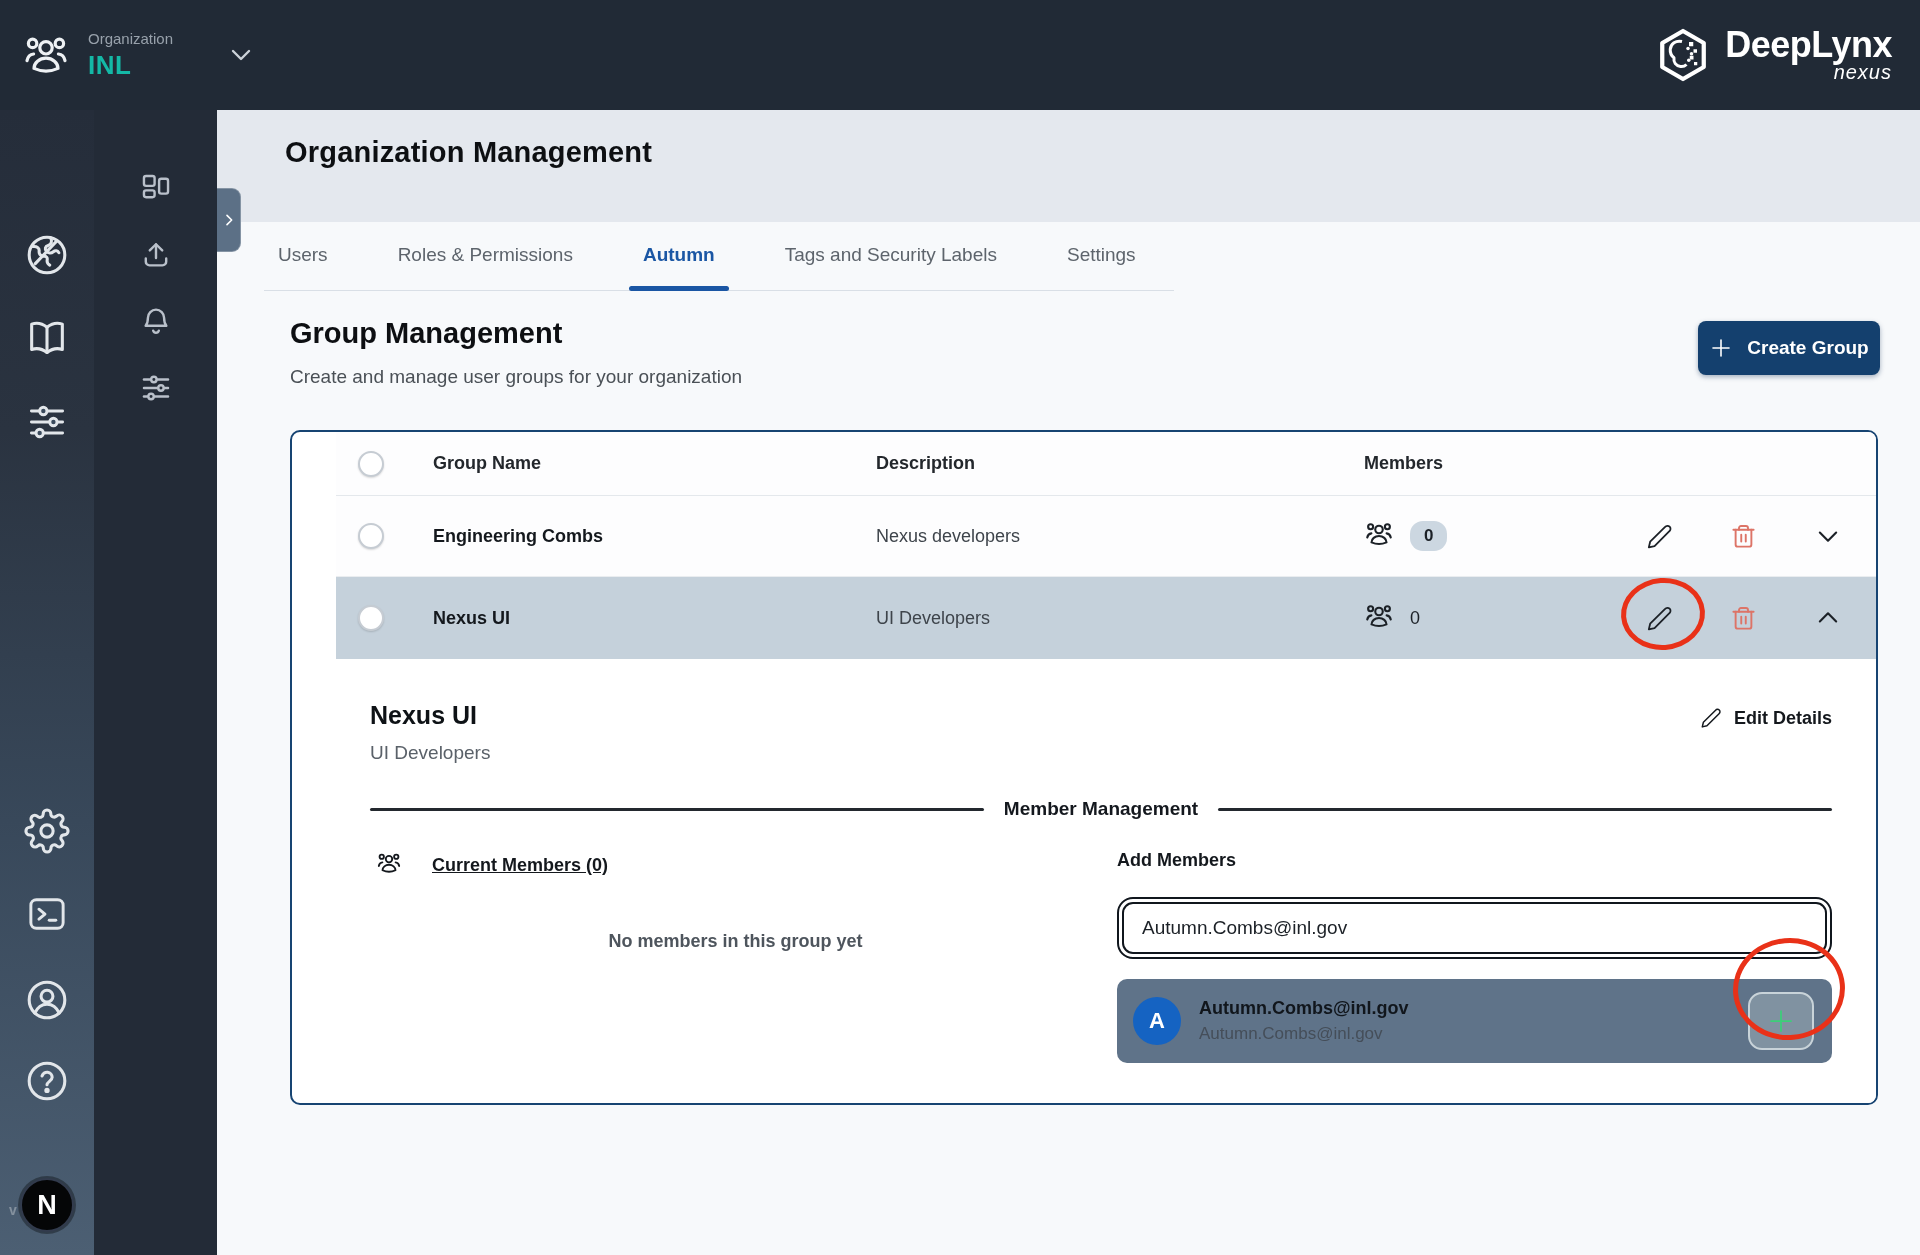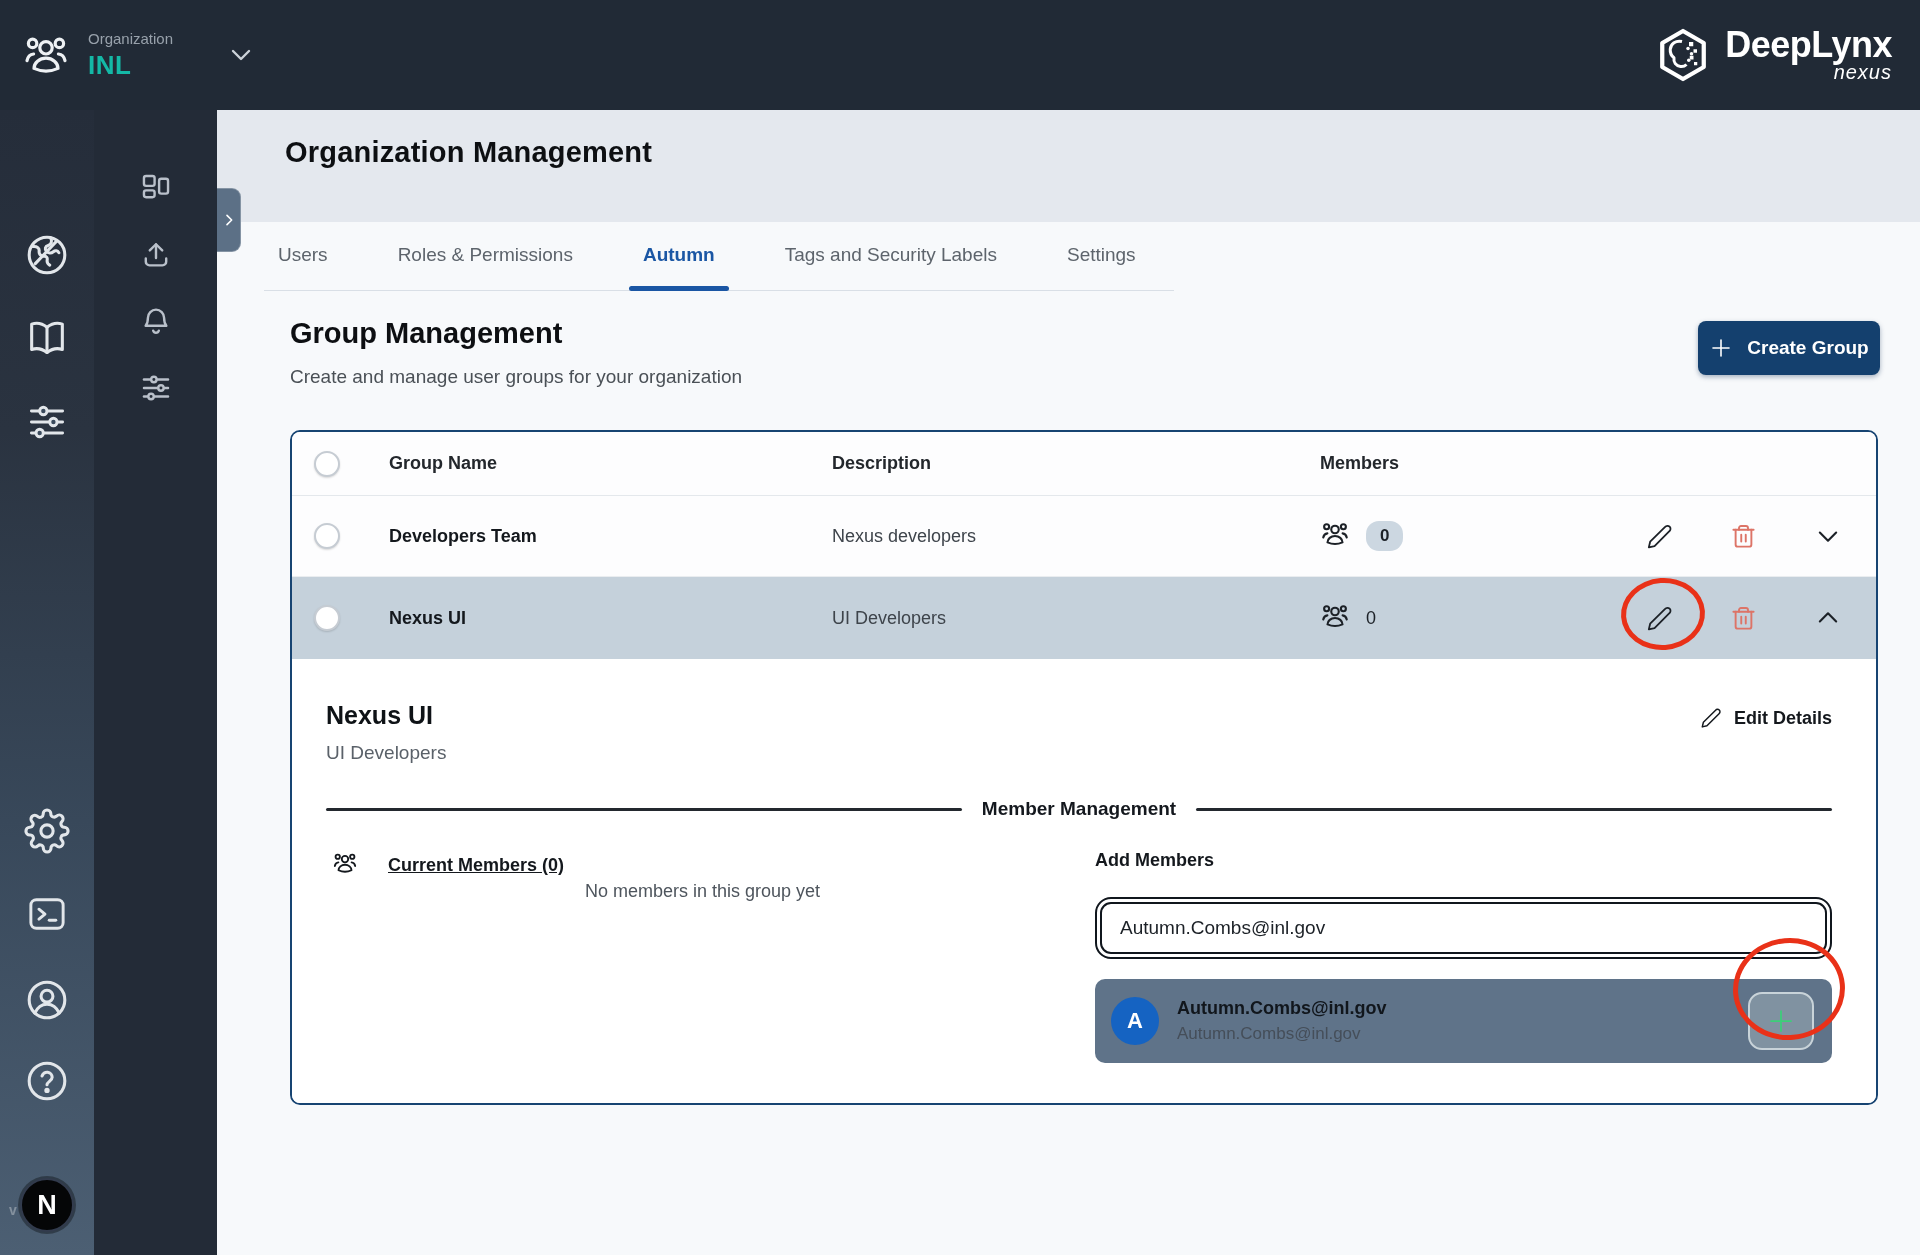--- a/index.html
+++ b/index.html
@@ -60,21 +60,21 @@
     margin:26px 40px 0 73px; }
   .page-head h2 { font-size:29px; font-weight:800; color:#0d0f12; }
   .page-sub { font-size:19px; color:#4a5056; margin-top:16px; }
   .create-btn { margin-top:4px; width:182px; height:54px; background:#14406e; color:#fff;
     border:none; border-radius:8px; font-size:19px; font-weight:bold; display:flex;
     align-items:center; justify-content:center; gap:14px; cursor:pointer;
     box-shadow:0 2px 5px rgba(10,40,80,.35); font-family:inherit; }
 
   
   .card { margin:42px 0 0 73px; width:1588px; border:2px solid #174472; border-radius:10px;
-    background:#fff; overflow:hidden; }
+    background:#fff; overflow:hidden;padding-left:44px; }
   .tgrid { display:grid; grid-template-columns:70px 470px 464px 240px 1fr; align-items:center; }
   .thead { height:64px; border-bottom:1px solid #e4e8ec; font-size:18px; font-weight:bold;
     color:#23272c; background:#fdfdfe; }
   .cell-check { display:flex; justify-content:center; }
   .checkbox { width:26px; height:26px; border-radius:50%; border:2px solid #c6ccd3;
     background:#fff; box-shadow:0 1px 2px rgba(0,0,0,.15); cursor:pointer; }
   .cell-name { padding-left:27px; }
   .trow { height:81px; border-bottom:1px solid #eaedf0; background:#fdfdfe; cursor:pointer; }
   .trow .name { font-size:18px; font-weight:bold; color:#14181d; }
   .trow .desc { font-size:18px; color:#3e444b; }
@@ -95,21 +95,21 @@
   .panel-title { font-size:25px; font-weight:800; color:#0e1216; }
   .panel-sub { font-size:19px; color:#5a6169; margin-top:12px; }
   .edit-details { display:flex; align-items:flex-end; gap:12px; cursor:pointer;
     color:#14181d; font-size:18px; font-weight:bold; margin-top:6px; }
   .mm-divider { margin-top:34px; display:flex; align-items:center; gap:20px;font-weight:bold; }
   .mm-divider .line { flex:1; height:3px; background:#23282e; border-radius:2px; }
   .mm-divider .lbl { font-size:19px; color:#14181e; }
   .mm-grid { display:grid; grid-template-columns:1fr 1fr; margin-top:30px; }
   .cm-head { display:flex; align-items:center; gap:30px; font-size:18px; font-weight:bold;
     color:#14181d; padding-left:6px;text-decoration:underline; }
-  .empty-text { text-align:center; font-size:18px; color:#4e555d; }
+  .empty-text { text-align:center; margin-top:50px; font-size:18px; color:#4e555d;font-weight:bold; }
   .col-right { padding-left:16px; }
   .am-title { font-size:18px; font-weight:bold; color:#14181d; }
   .input-outer { margin-top:26px; border:2px solid #10161d; border-radius:16px; padding:3px;
     background:#fff; }
   .input-inner { border:2px solid #10161d; border-radius:11px; height:52px; display:flex;
     align-items:center; background:#fff; overflow:hidden; }
   .input-inner input { border:none; outline:none; width:100%; height:100%; padding:0 18px;
     font-size:19px; color:#1c2127; font-family:inherit; background:transparent; }
   .suggestion { margin-top:20px; height:84px; border-radius:10px; background:#5f7389;
     display:flex; align-items:center; padding:0 18px 0 16px; cursor:pointer; }
@@ -310,21 +310,21 @@
         <div class="cell-name">Group Name</div>
         <div>Description</div>
         <div style="padding-left:24px">Members</div>
         <div></div>
       </div>
 
       <div class="tgrid trow">
         <div class="cell-check">
             <span class="checkbox"></span>
           </div>
-        <div class="cell-name name">Developers Team</div>
+        <div class="cell-name name">Engineering Combs</div>
         <div class="desc">Nexus developers</div>
         <div class="cell-members">
           <span>
             <svg viewBox="0 0 24 24" width="30" height="30" fill="none" stroke="currentColor" stroke-width="1.7" stroke-linecap="round" stroke-linejoin="round">
               <circle cx="12" cy="8.4" r="3"></circle>
                 <circle cx="5.3" cy="6.2" r="2"></circle>
                 <circle cx="18.7" cy="6.2" r="2"></circle>
               <path d="M6 18.7a6 5.1 0 0 1 12 0c-3.8 1.7-8.2 1.7-12 0z"></path>
               <path d="M2.6 14.8c.4-2 1.6-3.1 3.3-3.3"></path>
                 <path d="M21.4 14.8c-.4-2-1.6-3.1-3.3-3.3"></path>

